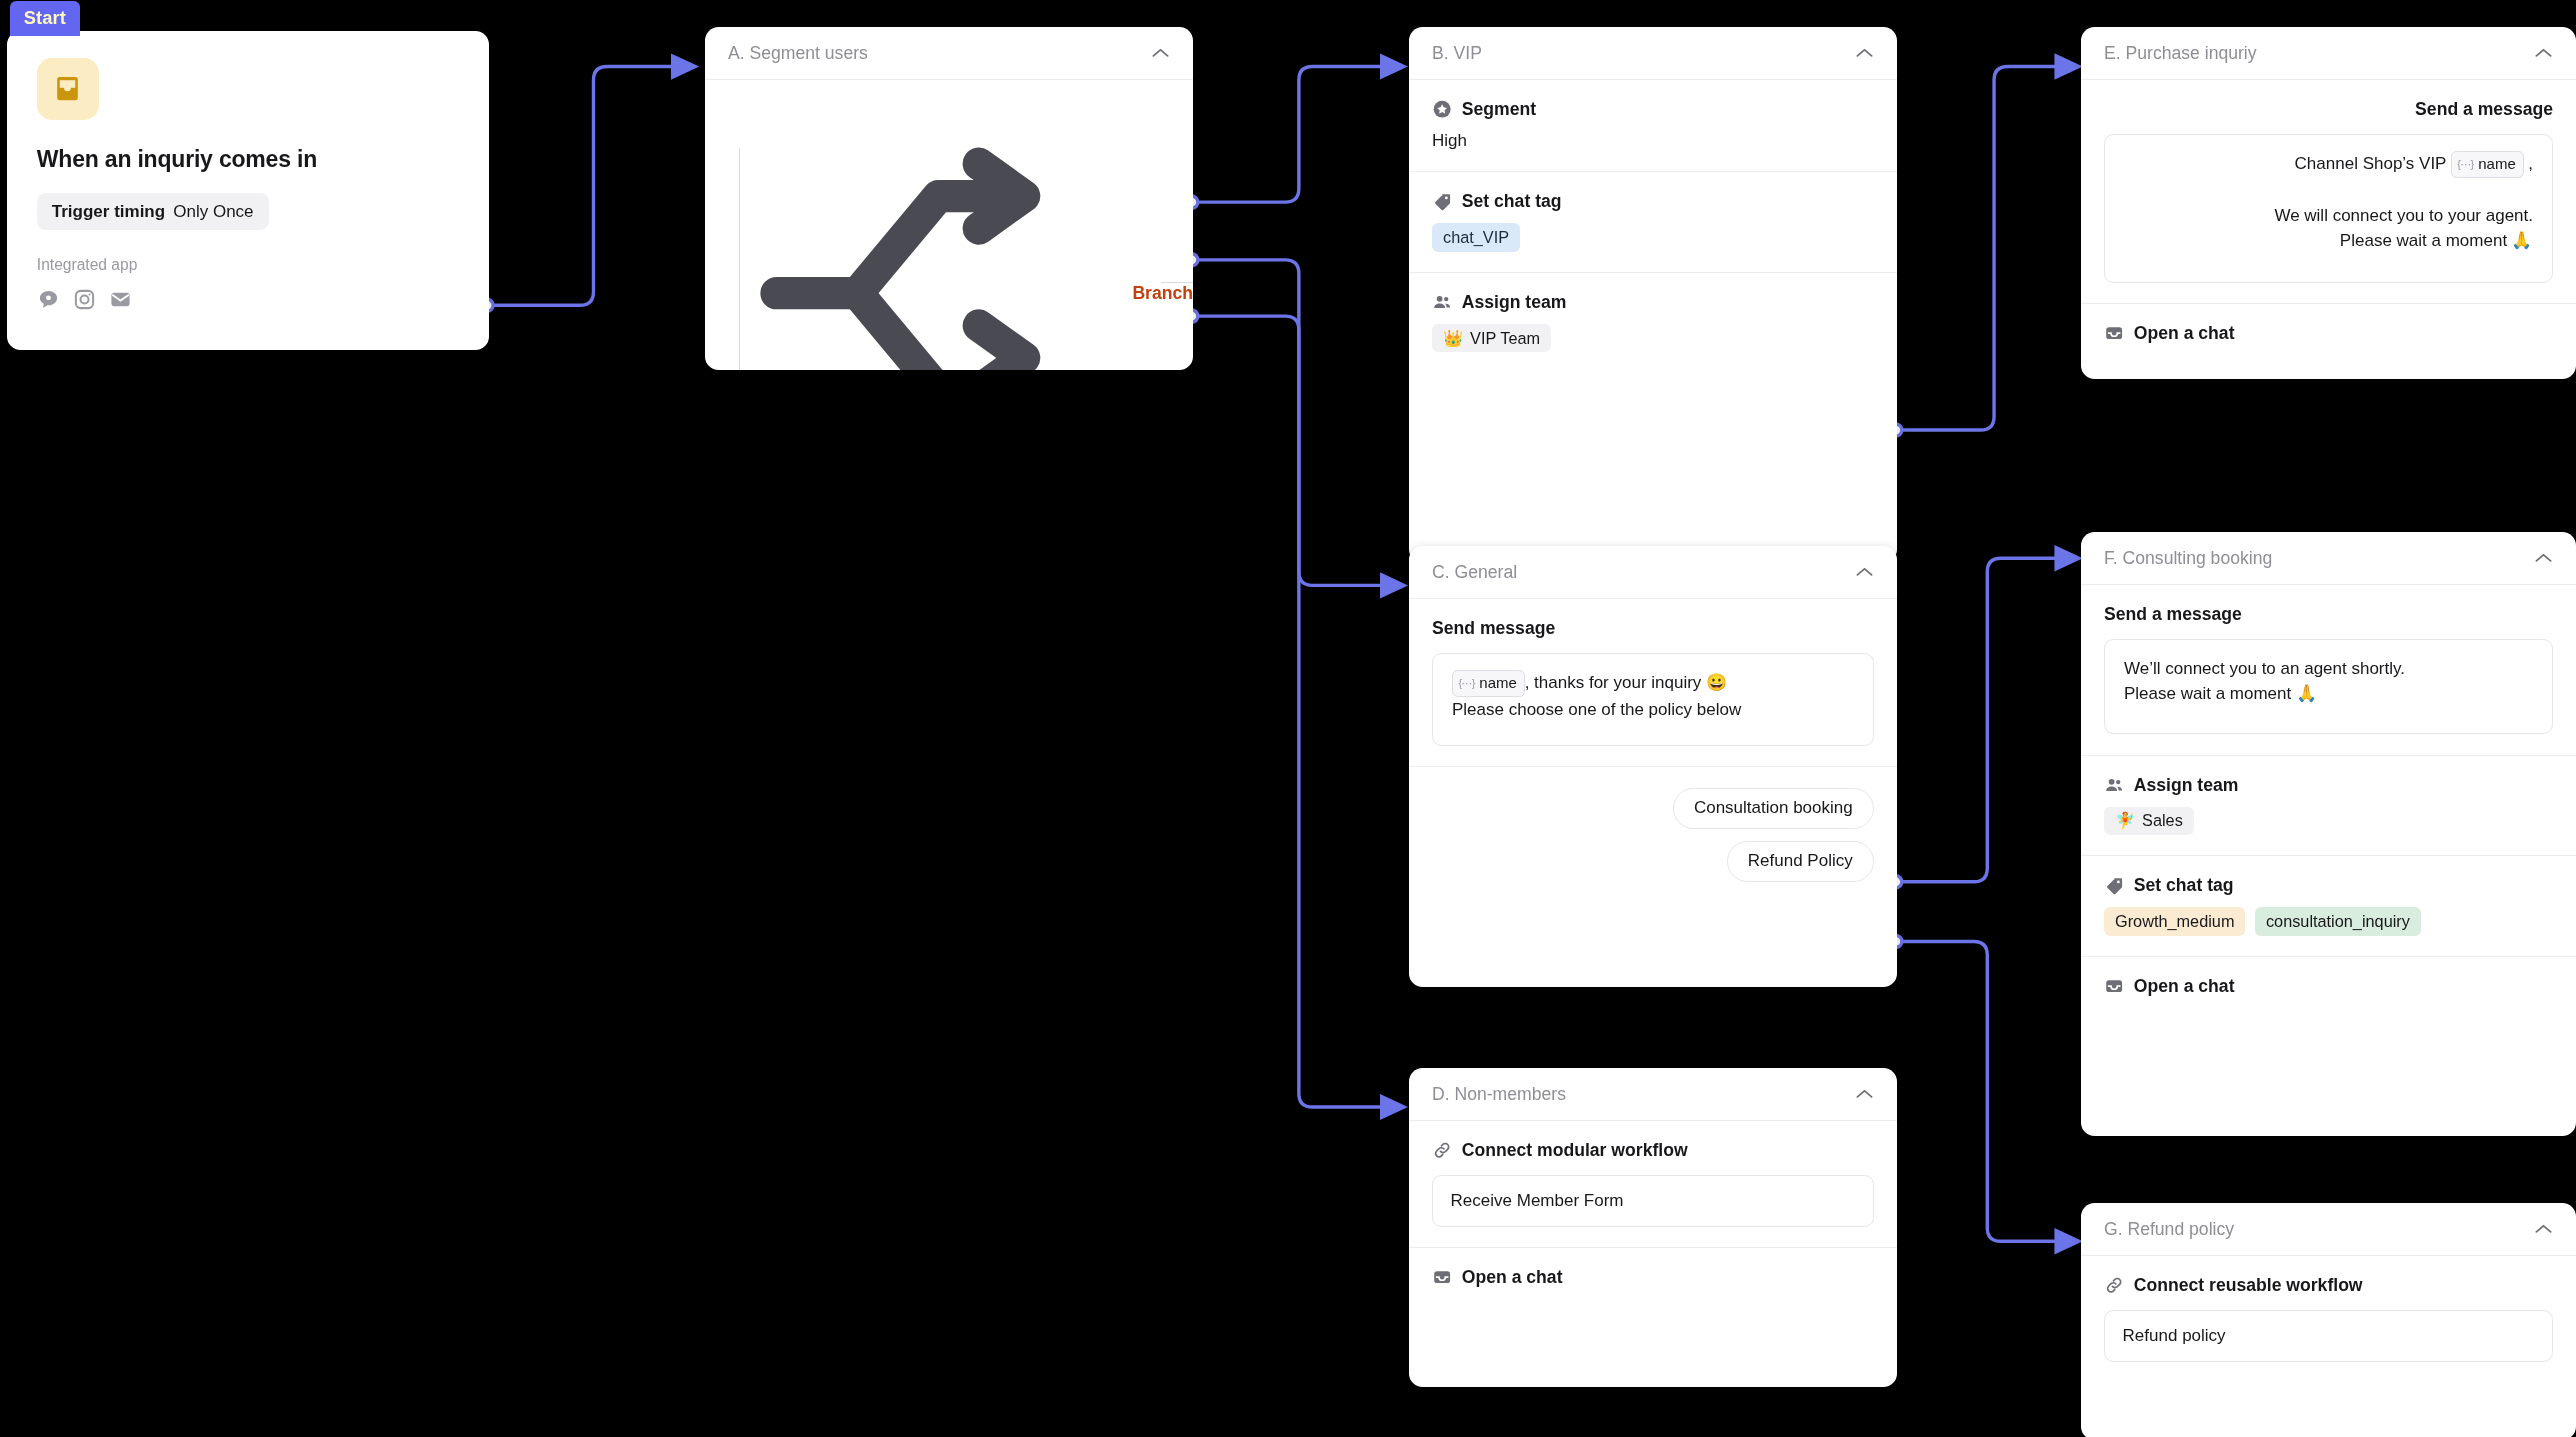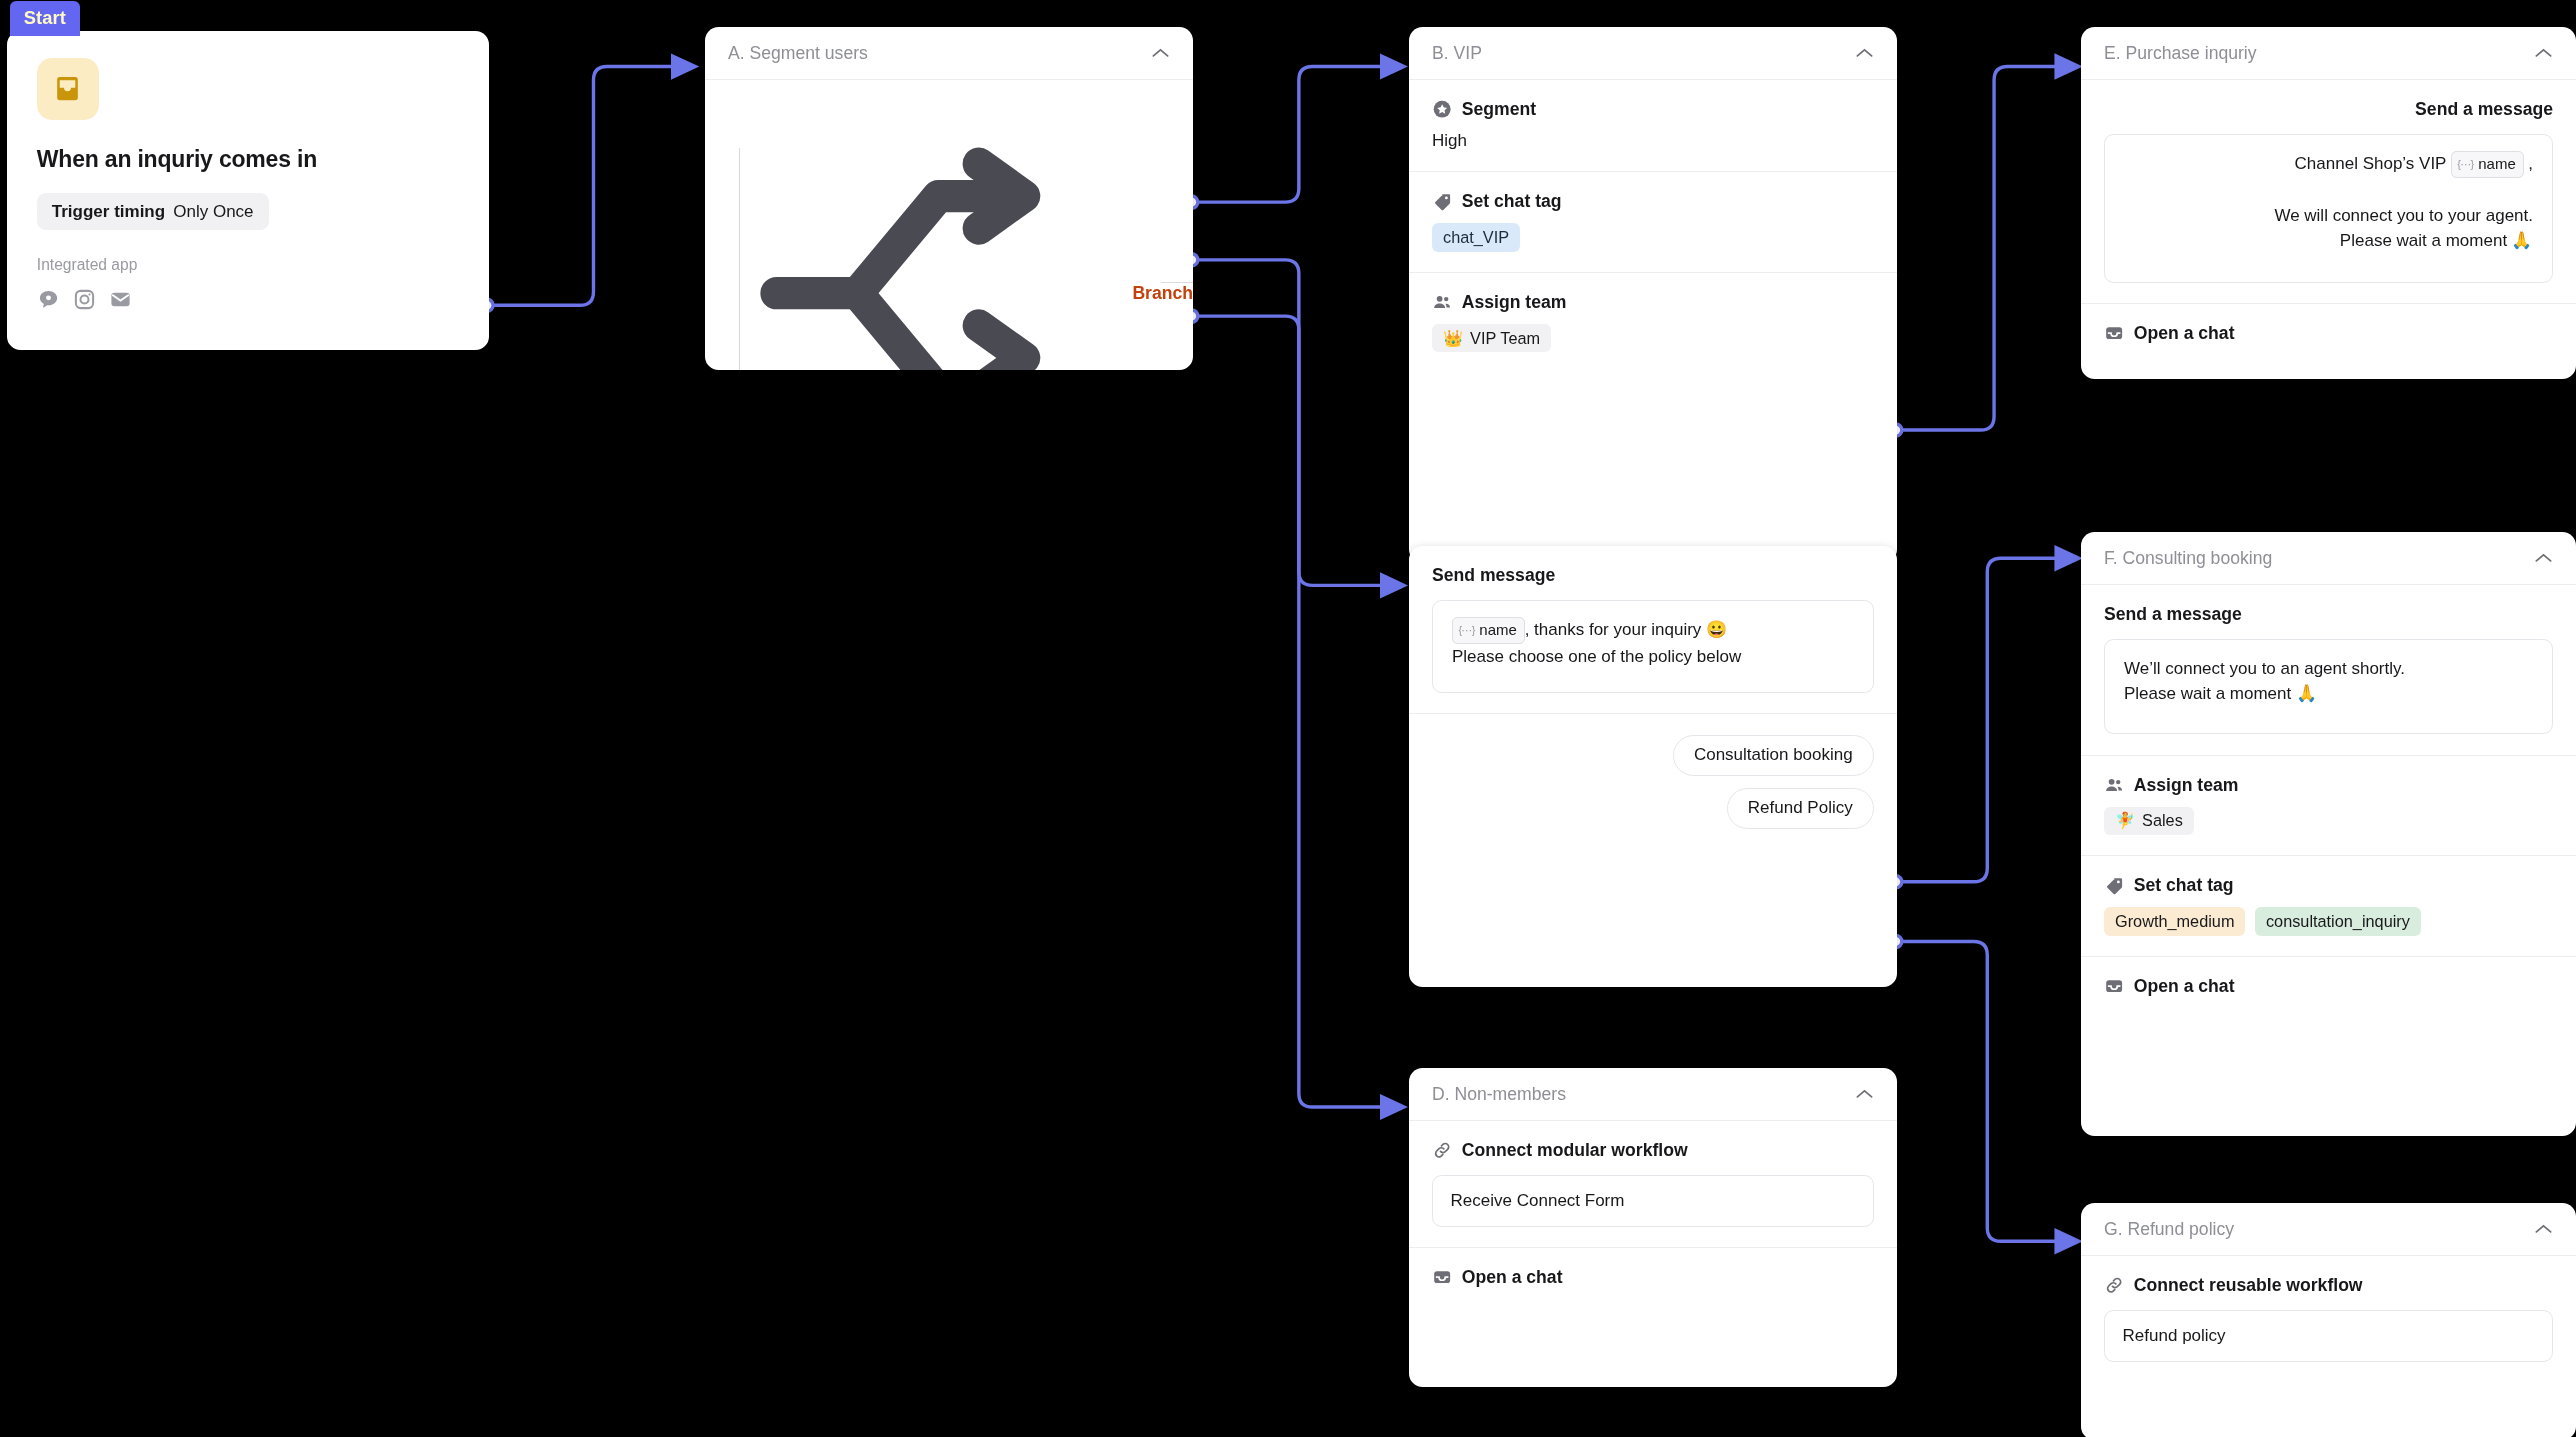--- a/index.html
+++ b/index.html
@@ -317,20 +317,26 @@
       <div class="pill-row">
         <span class="pill grey">
           <span>👑</span>
           <span>VIP Team</span>
         </span>
       </div>
     </div>
   </div>
 
   <div class="card" style="left:1409px; top:546px; width:488px; height:441px;">
+    <div class="card-head">
+      <span class="t">C. General</span>
+      <svg class="chev" viewBox="0 0 24 14" fill="none" stroke="#6E6E76" stroke-width="2.2" stroke-linecap="round">
+          <path d="M3 10.5 L12 3 L21 10.5"></path>
+        </svg>
+    </div>
 
     <div class="sec">
       <div class="sec-title-plain">Send message</div>
       <div class="msg-box">
         <span class="var-chip">
           <span class="dots">{⋯}</span>
           <span>name</span>
         </span><span>, thanks for your inquiry 😀</span><br>
         <span>Please choose one of the policy below</span>
       </div>
@@ -353,21 +359,21 @@
     </div>
 
     <div class="sec">
       <div class="sec-head">
         <svg class="ico" viewBox="0 0 24 24" fill="none" stroke="#6E6E76" stroke-width="2" stroke-linecap="round">
           <path d="M10 13.5a4 4 0 0 0 5.7.3l2.8-2.8a4 4 0 0 0-5.7-5.7l-1.6 1.6"></path>
           <path d="M14 10.5a4 4 0 0 0-5.7-.3l-2.8 2.8a4 4 0 0 0 5.7 5.7l1.6-1.6"></path>
         </svg>
         <span>Connect modular workflow</span>
       </div>
-      <div class="wf-box">Receive Connect Form</div>
+      <div class="wf-box">Receive Member Form</div>
     </div>
 
     <div class="sec">
       <div class="sec-head">
         <svg class="ico" viewBox="0 0 24 24" fill="#6E6E76">
           <rect x="2.6" y="5" width="18.8" height="14" rx="3.4"></rect>
           <path d="M4.6 12h3.7a3.7 3.7 0 0 0 7.4 0h3.7" fill="none" stroke="#fff" stroke-width="2"></path>
         </svg>
         <span>Open a chat</span>
       </div>

